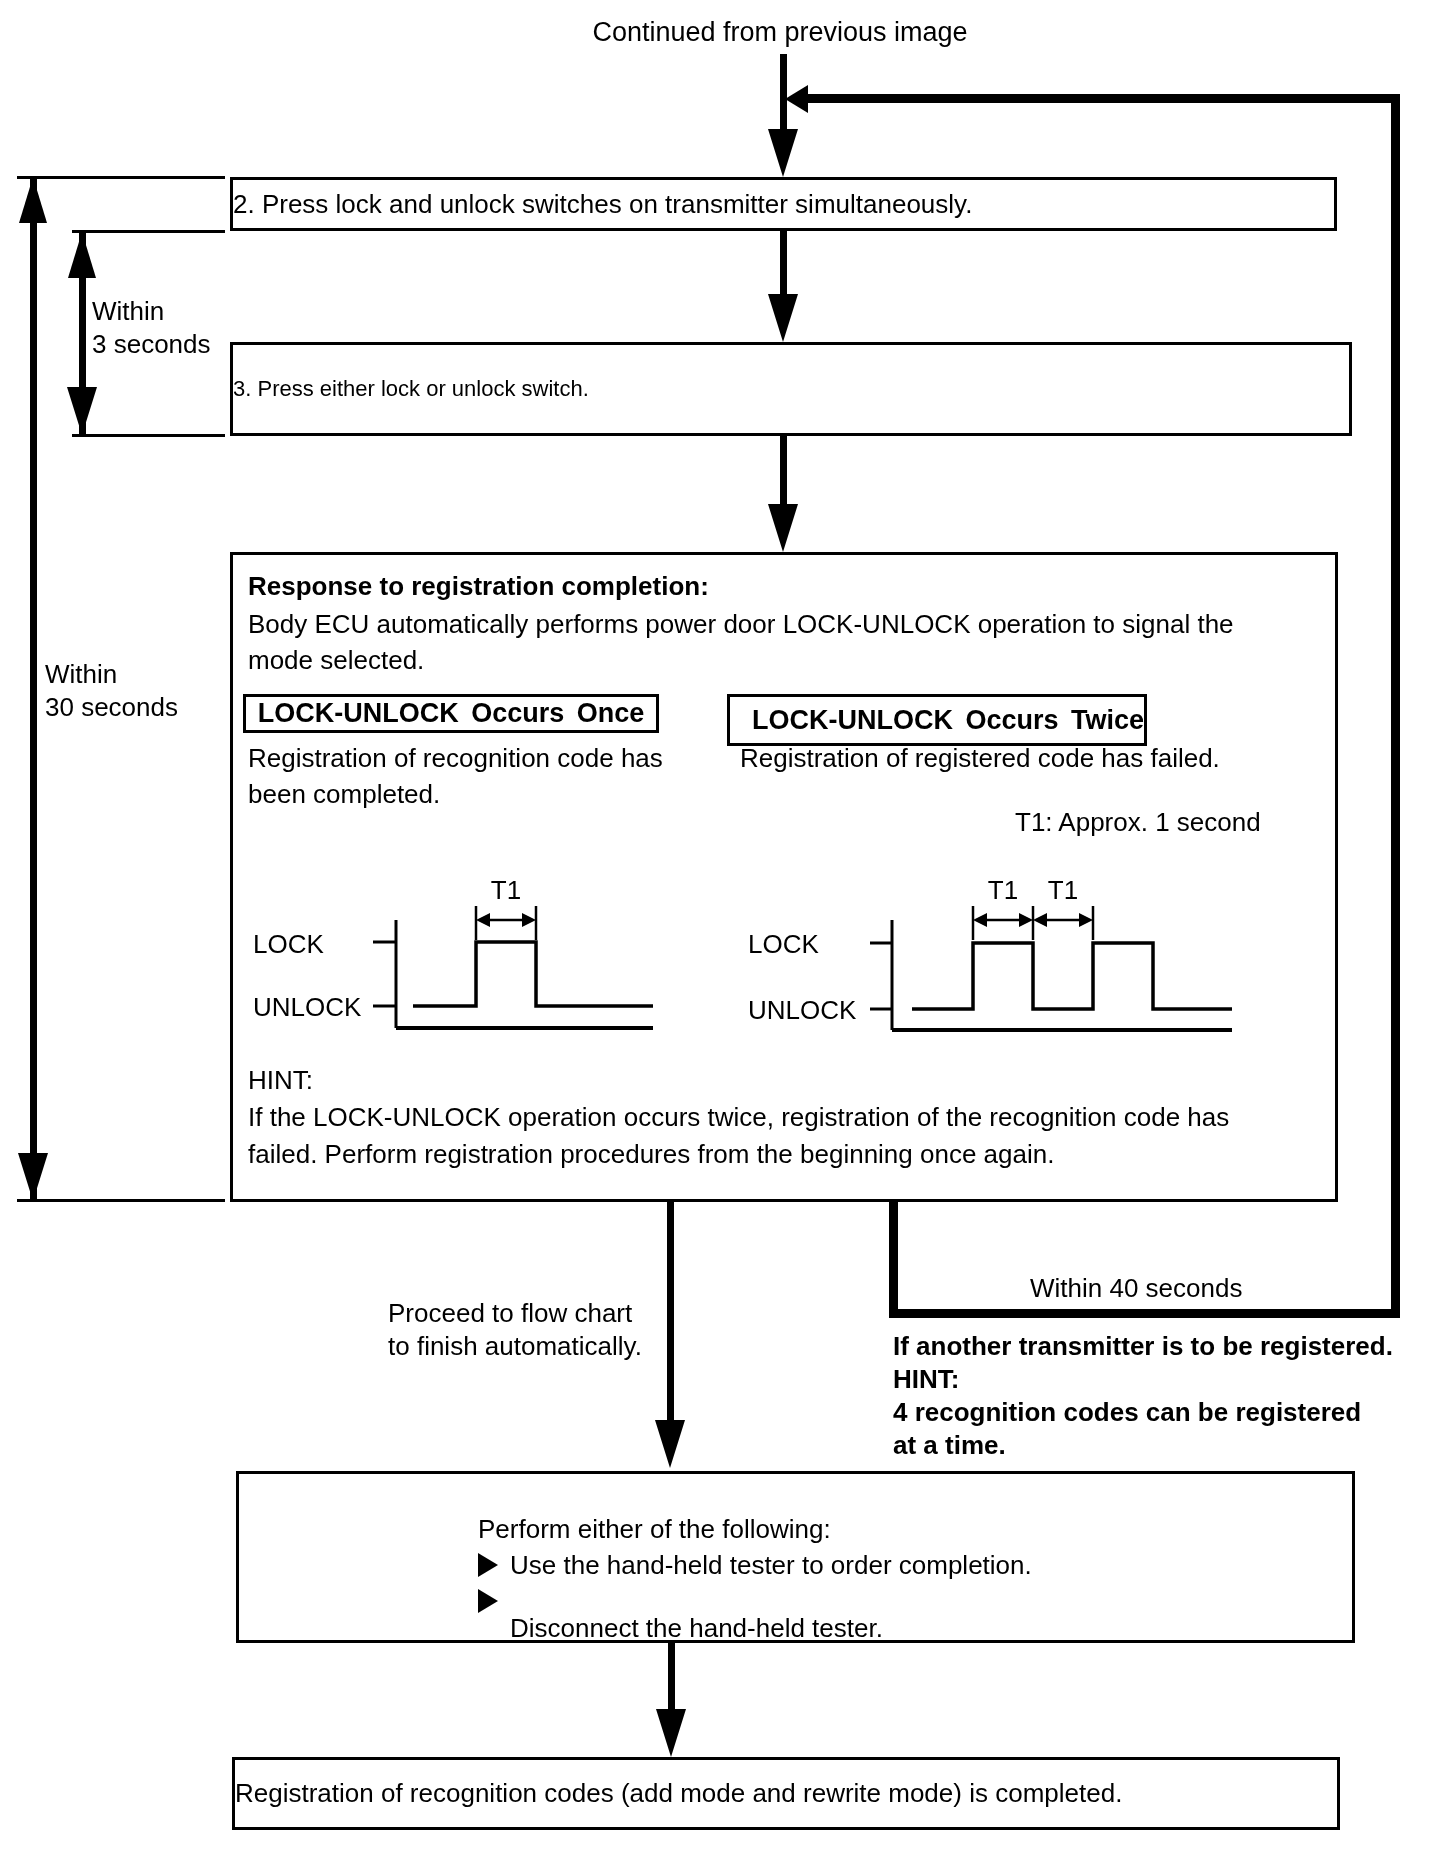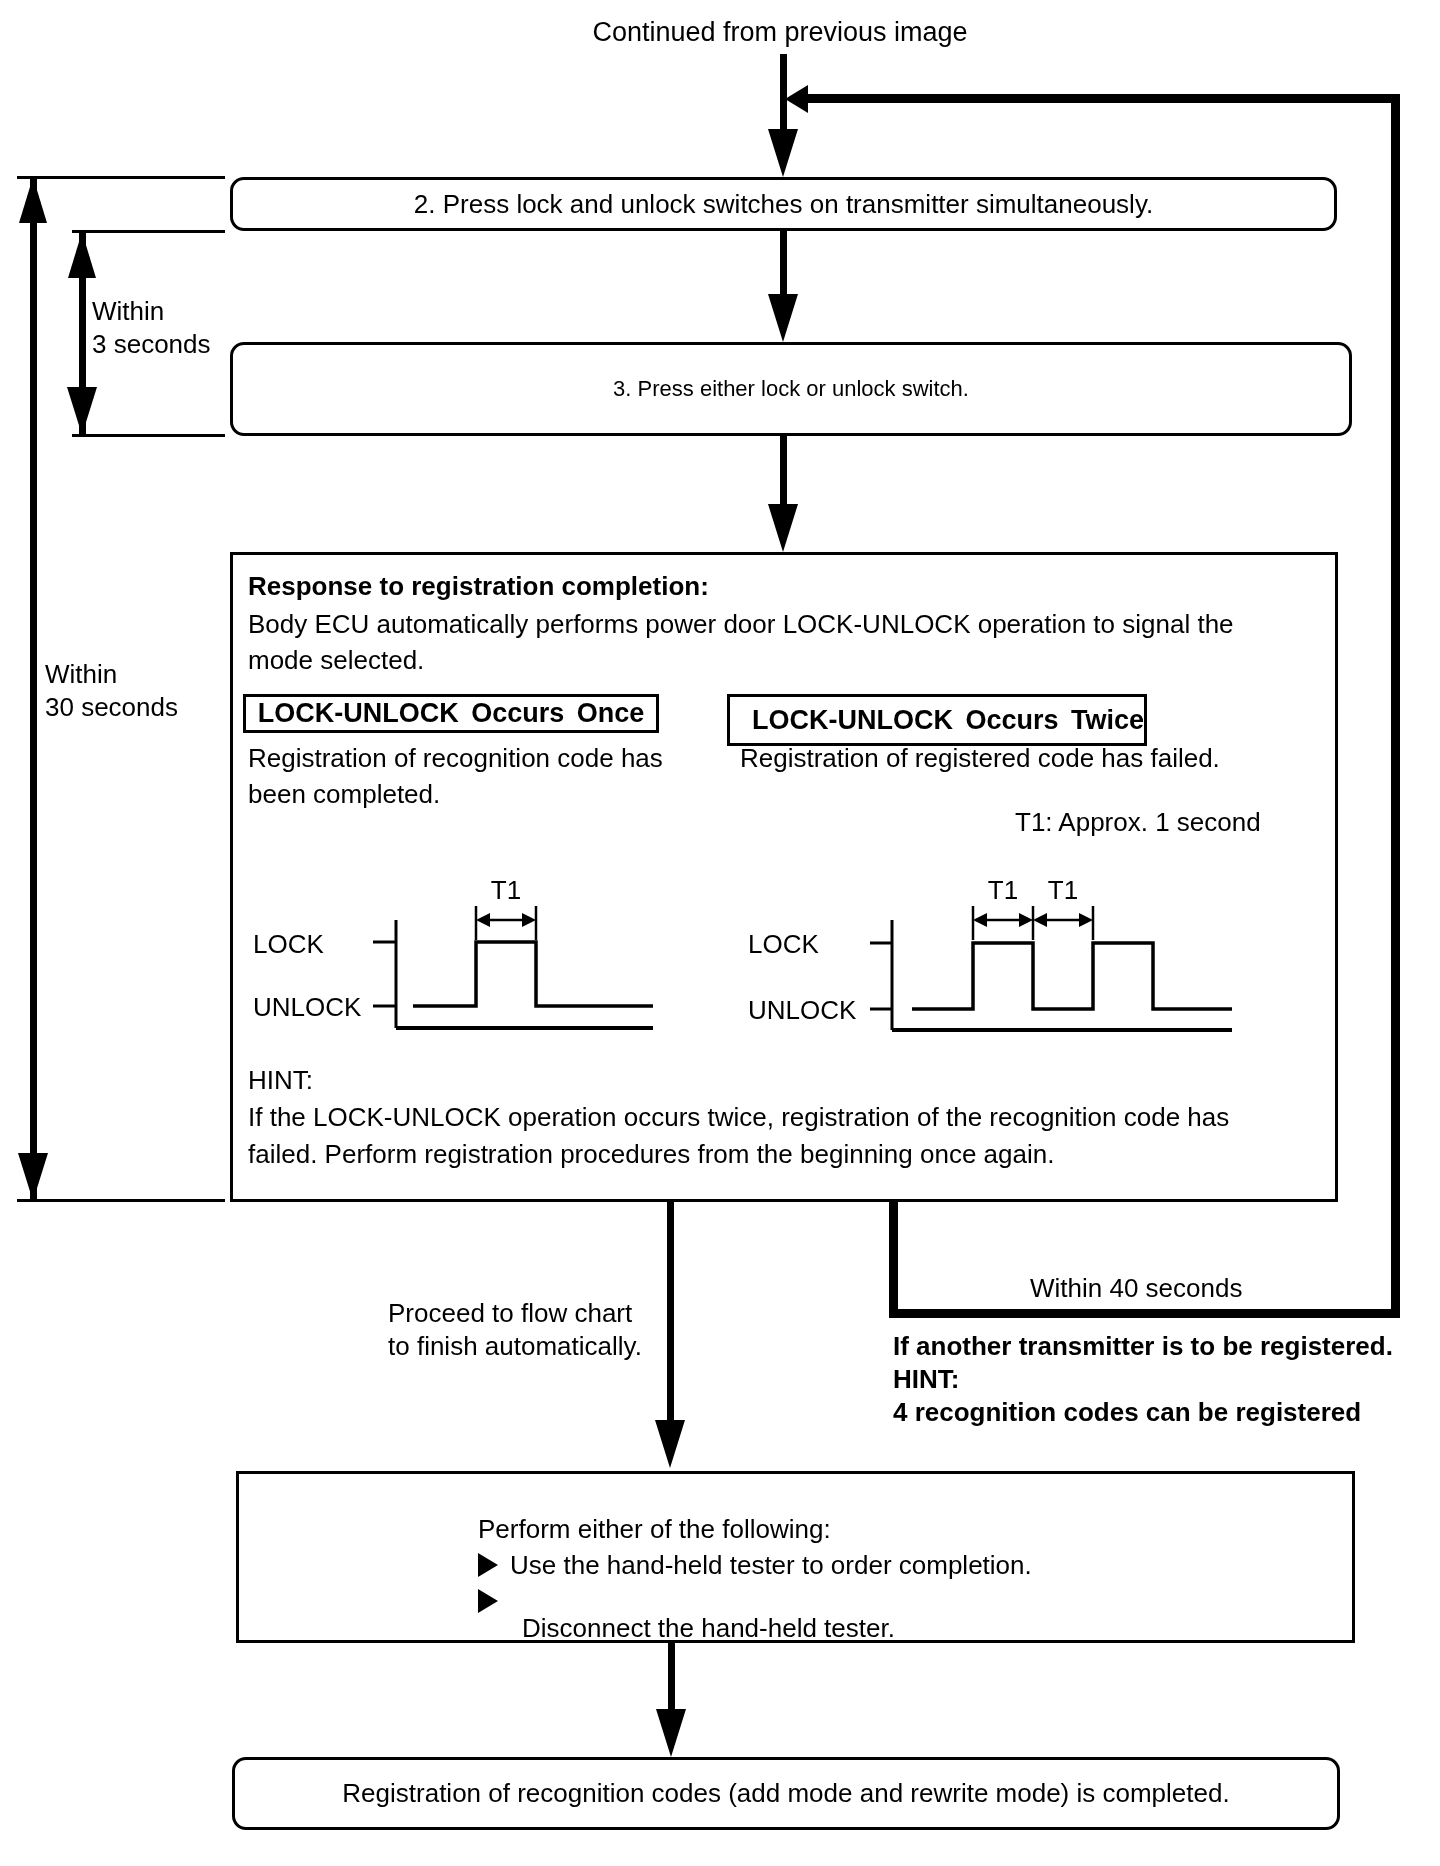--- a/index.html
+++ b/index.html
@@ -1,21 +1,21 @@
 <!DOCTYPE html>
 <html><head>
 <meta charset="utf-8">
 <style>
   html,body{margin:0;padding:0;background:#fff;}
   .page{position:relative;width:1440px;height:1866px;background:#ffffff;
         font-family:"Liberation Sans",sans-serif;color:#000;overflow:hidden;}
   .txt{position:absolute;font-size:26px;line-height:33px;white-space:nowrap;}
   .bold{font-weight:bold;}
   .box{position:absolute;border:3px solid #000;background:#fff;box-sizing:border-box;}
-  .cbox{display:flex;align-items:center;justify-content:center;text-align:center;border-radius:14px;}
+  .cbox{display:flex;align-items:center;justify-content:flex-start;text-align:center;}
   .vline{position:absolute;width:7px;background:#000;}
   .hline{position:absolute;height:3px;background:#000;}
   .thickv{position:absolute;width:9px;background:#000;}
   .thickh{position:absolute;height:9px;background:#000;}
   .head-down{position:absolute;width:0;height:0;border-left:15px solid transparent;
              border-right:15px solid transparent;border-top:48px solid #000;}
   .head-up{position:absolute;width:0;height:0;border-left:14px solid transparent;
            border-right:14px solid transparent;border-bottom:46px solid #000;}
   .head-left{position:absolute;width:0;height:0;border-top:14px solid transparent;
              border-bottom:14px solid transparent;border-right:23px solid #000;}
@@ -148,28 +148,29 @@
   <div class="txt" style="left:388px;top:1297px;">
     <div>Proceed to flow chart</div>
     <div>to finish automatically.</div>
   </div>
 
   <div class="txt" style="left:1030px;top:1272px;">Within 40 seconds</div>
   <div class="txt" style="left:893px;top:1330px;font-weight:bold;">
     <div>If another transmitter is to be registered.</div>
     <div>HINT:</div>
     <div>4 recognition codes can be registered</div>
+    <div>at a time.</div>
   </div>
 
   <div class="box" style="left:236px;top:1471px;width:1119px;height:172px;"></div>
   <div class="txt" style="left:478px;top:1513px;">Perform either of the following:</div>
   <div class="tri-bullet" style="left:478px;top:1553px;"></div>
   <div class="txt" style="left:510px;top:1549px;">Use the hand-held tester to order completion.</div>
   <div class="tri-bullet" style="left:478px;top:1589px;"></div>
-  <div class="txt" style="left:510px;top:1612px;margin-left:12px;">Disconnect the hand-held tester.</div>
+  <div class="txt" style="left:510px;top:1612px;">Disconnect the hand-held tester.</div>
 
   <div class="vline" style="left:668px;top:1643px;height:68px;"></div>
   <div class="head-down" style="left:656px;top:1709px;"></div>
 
   <div class="box cbox" style="left:232px;top:1757px;width:1108px;height:73px;">
     <span style="font-size:26px;">Registration of recognition codes (add mode and rewrite mode) is completed.</span>
   </div>
 
 </div>
 

